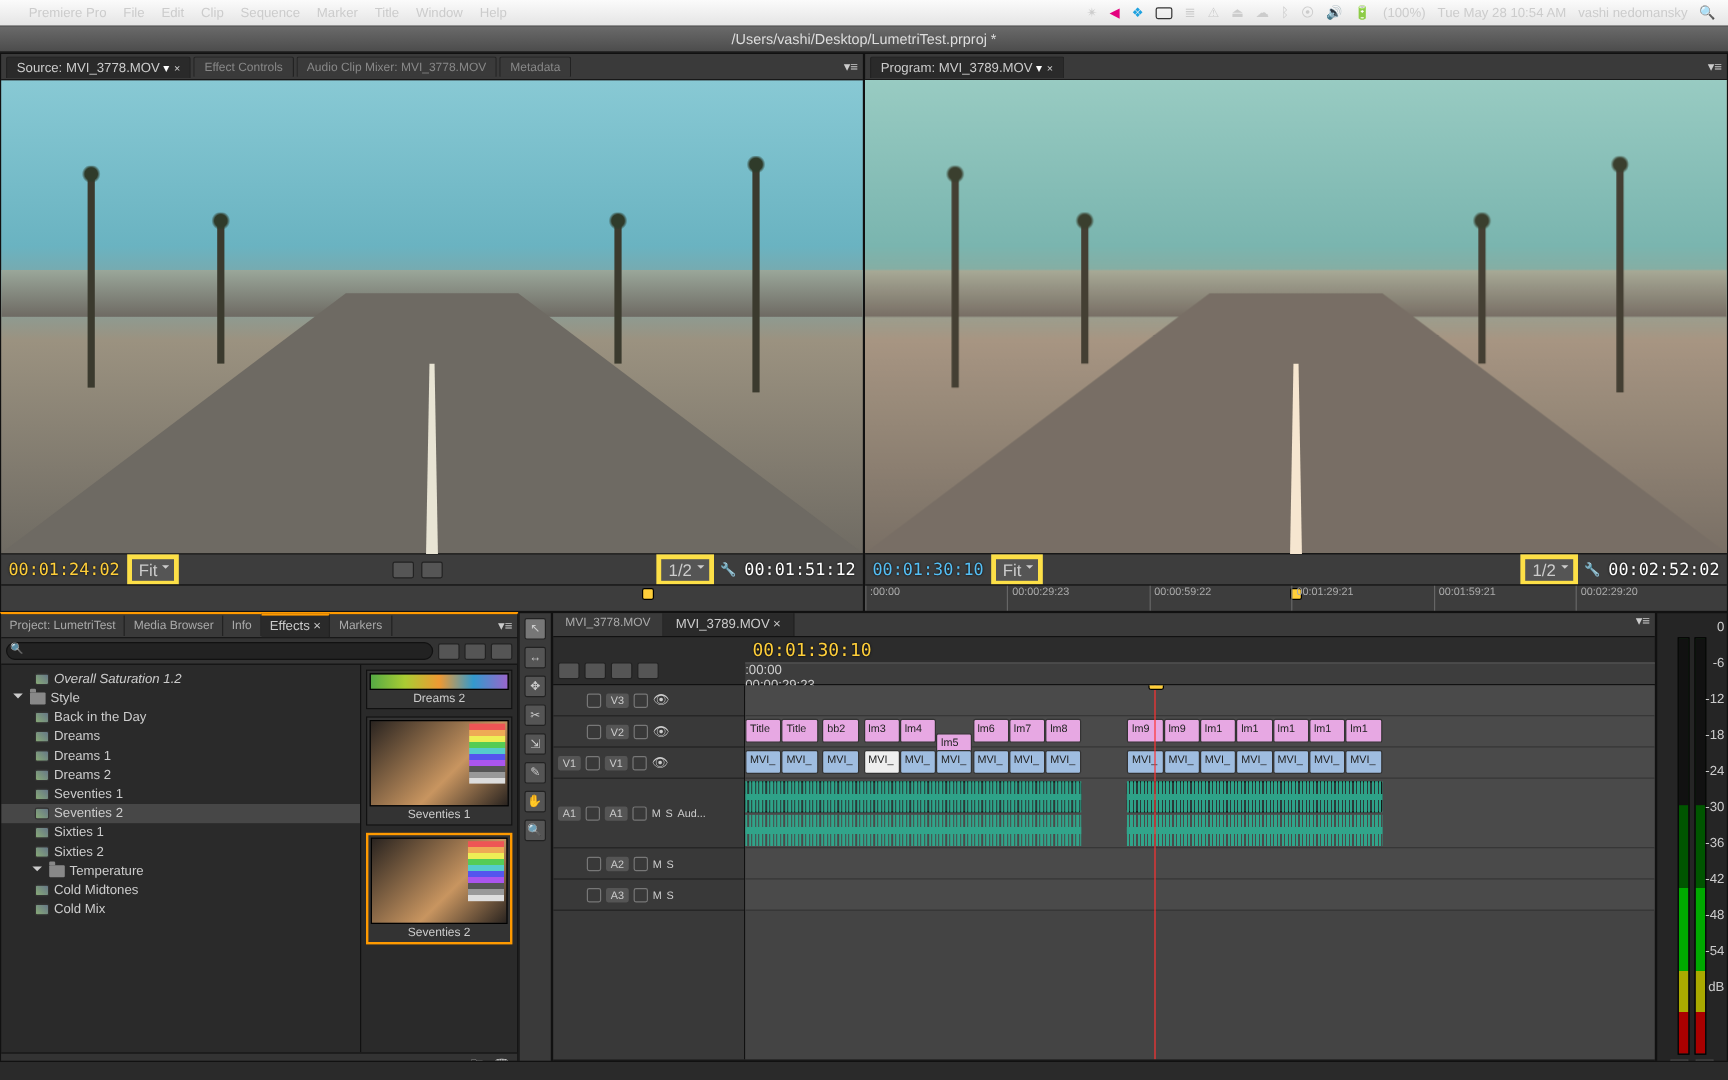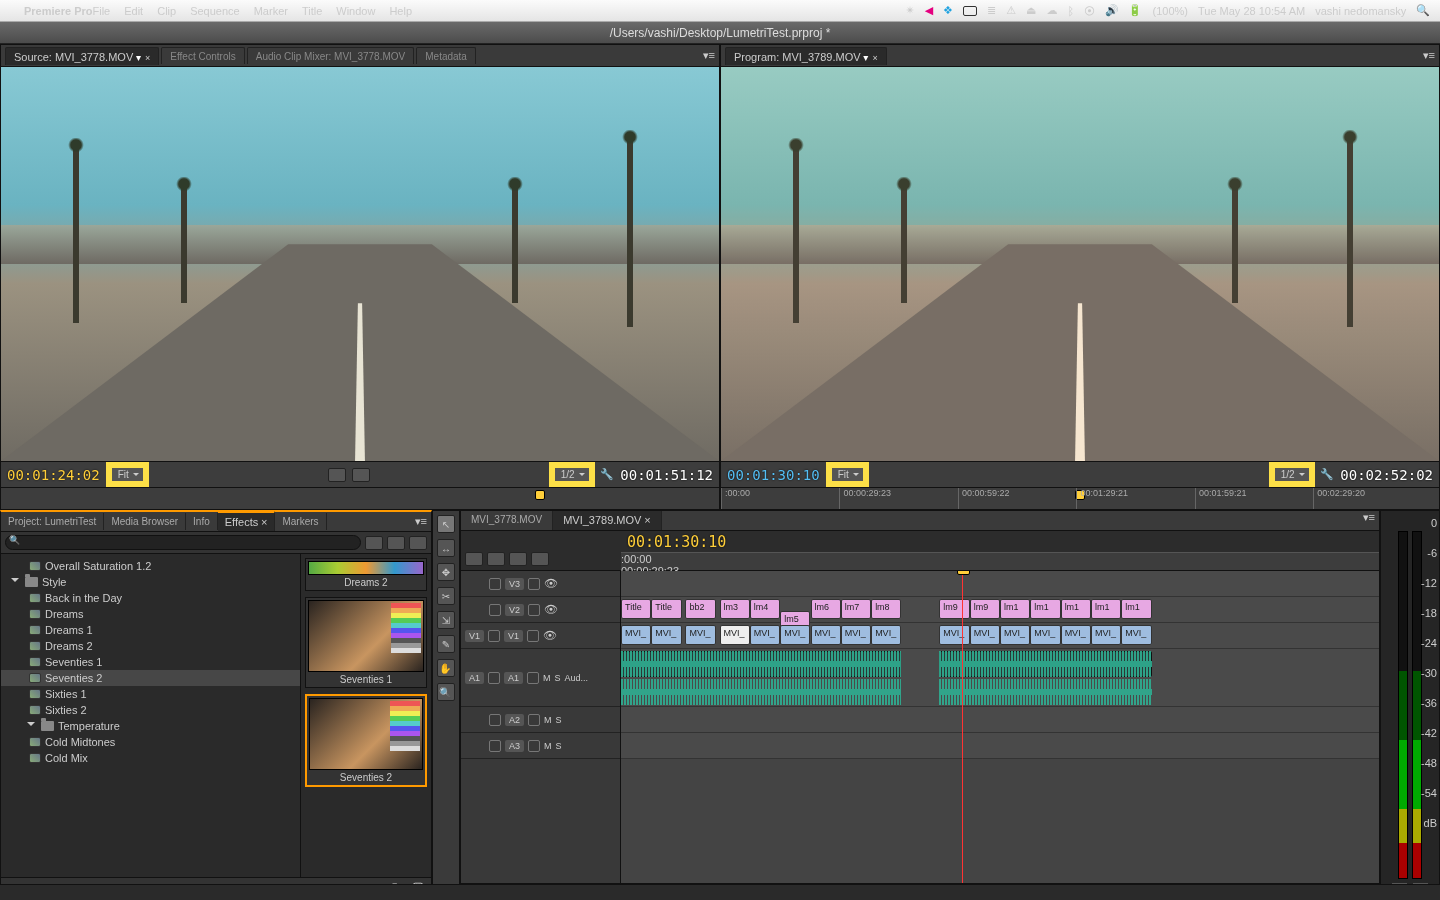--- a/index.html
+++ b/index.html
@@ -1,20 +1,20 @@
 <!DOCTYPE html>
 <html><head>
 <meta charset="utf-8">
 <style>
 * { margin:0; padding:0; box-sizing:border-box; font-family:"Lucida Grande","Segoe UI",Arial,sans-serif; font-size:11px; color:#ccc; }
 body { width:1440px; height:900px; background:#000; overflow:hidden; position:relative; }
 
 .menubar { height:22px; background:linear-gradient(#fbfbfb,#e5e5e5); display:flex; align-items:center; padding:0 10px; color:#000; font-size:13px; border-bottom:1px solid #aaa; }
 .menubar .apple { margin-right:14px; font-size:14px }
-.menubar .appname { font-weight:bold; }
+.menubar .appname { font-weight:normal; margin-right:14px; }
 .menubar .mi { margin-right:14px; cursor:default; }
 .menubar .spacer { flex:1 }
 .menubar .status { display:flex; align-items:center; gap:10px; font-size:12px;}
 .menubar .status span { display:inline-flex; align-items:center; }
 .chip{display:inline-block;width:14px;height:10px;border:1px solid #333;border-radius:2px;position:relative}
 
 .wintitle { height:22px; background:linear-gradient(#6a6a6a,#4c4c4c); text-align:center; line-height:22px; font-size:12px; color:#ddd; border-bottom:1px solid #222;}
 
 .editor { position:absolute; top:44px; left:0; right:0; bottom:0; background:#2a2a2a; }
 
@@ -30,21 +30,21 @@
 .road { position:absolute; left:0; right:0; bottom:0; height:55%; background:#6e6a63; clip-path:polygon(0 100%,100% 100%,60% 0,40% 0);}
 .lane { position:absolute; left:50%; bottom:0; width:6px; height:55%; background:#e8e4d4; transform:translateX(-50%) perspective(200px) rotateX(50deg);}
 .horizon { position:absolute; left:0; right:0; top:40%; height:10%; background:linear-gradient(#9aa79a,#6e6a63);}
 .palm { position:absolute; width:6px; background:#3b3a2e;}
 .palm::after{content:"";position:absolute;top:-8px;left:-8px;width:22px;height:14px;background:radial-gradient(circle,#2f3b2a 40%,transparent 60%);}
 .overlaytxt { position:absolute; top:10px; left:14px; font-size:26px; color:#fff; font-weight:300; letter-spacing:1px; font-family:Helvetica,Arial,sans-serif;}
 
 .transport { height:26px; background:#3d3d3d; border-top:1px solid #111; display:flex; align-items:center; padding:0 6px; gap:6px;}
 .tc { color:#ffcf3a; font-family:Menlo,Consolas,monospace; font-size:14px; text-shadow:0 0 2px #000;}
 .tc.blue{color:#55bff5}
-.dd { background:#555; border:6px solid #fde047; padding:1px 14px 1px 6px; font-size:10px; position:relative;}
+.dd { background:#555; border:4px solid #fde047; padding:1px 14px 1px 6px; font-size:14px; position:relative;}
 .dd::after{content:"";position:absolute;right:4px;top:5px;border:3px solid transparent;border-top-color:#ccc;}
 .iconbtn { width:18px; height:14px; background:#555; border:1px solid #222; border-radius:2px;}
 .transport .grow{flex:1}
 .ruler { height:22px; background:#3d3d3d; border-top:1px solid #111; position:relative; overflow:hidden;}
 .ruler .tick{position:absolute;top:0;height:100%;border-left:1px solid #666;font-size:9px;color:#aaa;padding-left:3px}
 .ruler .play{position:absolute;top:2px;width:10px;height:10px;background:#ffcf3a;border:1px solid #000;border-radius:2px;transform:translateX(-50%)}
 
 .bottom { position:absolute; top:466px; left:0; right:0; bottom:0; display:flex;}
 .bl { width:432px; background:#2a2a2a; border:1px solid #111; display:flex; flex-direction:column;}
 .bl .tabbar2{height:20px;background:#3a3a3a;display:flex;align-items:center;border-bottom:1px solid #111}
@@ -240,21 +240,21 @@
           <span style="padding:0 4px">▾≡</span>
       </div>
       <div class="toolbar">
         <div class="search" placeholder=""></div>
         <span class="iconbtn"></span>
         <span class="iconbtn"></span>
         <span class="iconbtn"></span>
       </div>
       <div class="body">
         <div class="tree" id="fx-tree">
-            <div class="row" style="padding-left: 28px;">
+            <div class="row" style="padding-left: 28px; font-style: italic;">
               <span class="fx"></span>
               <span>Overall Saturation 1.2</span>
             </div>
             <div class="row folder" style="padding-left: 10px;">
               <span class="disc open"></span>
               <span class="fld"></span>
               <span>Style</span>
             </div>
             <div class="row" style="padding-left: 28px;">
               <span class="fx"></span>

